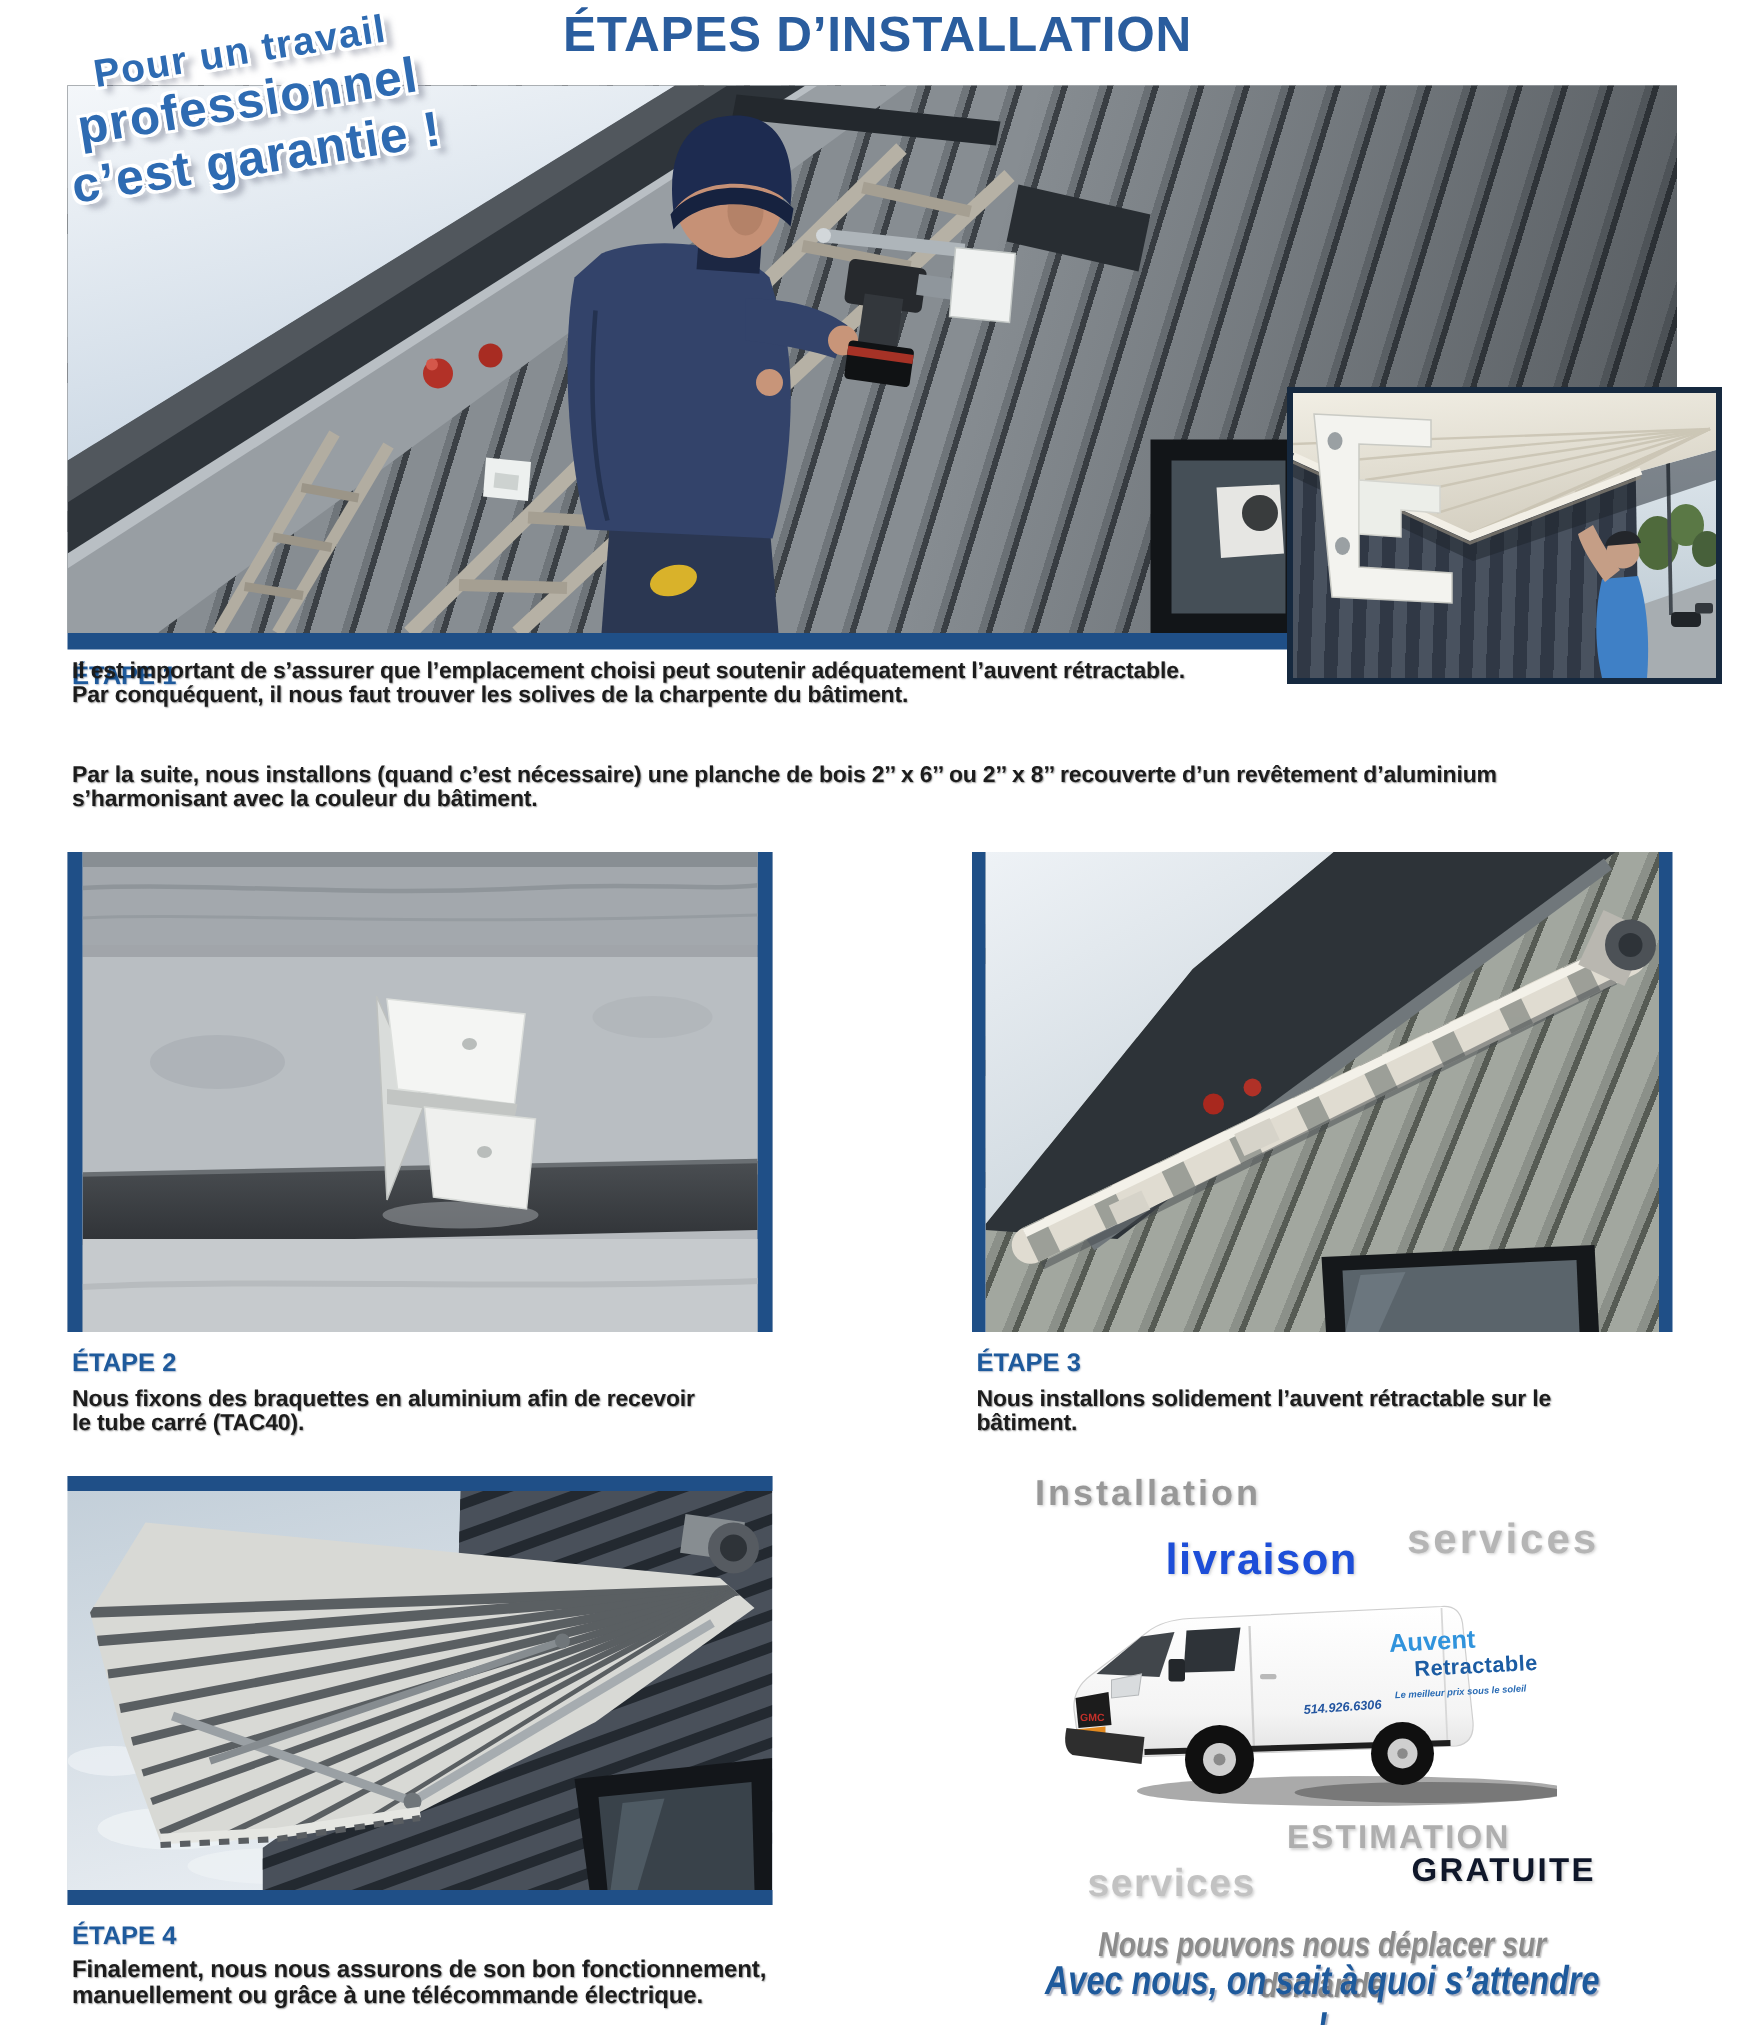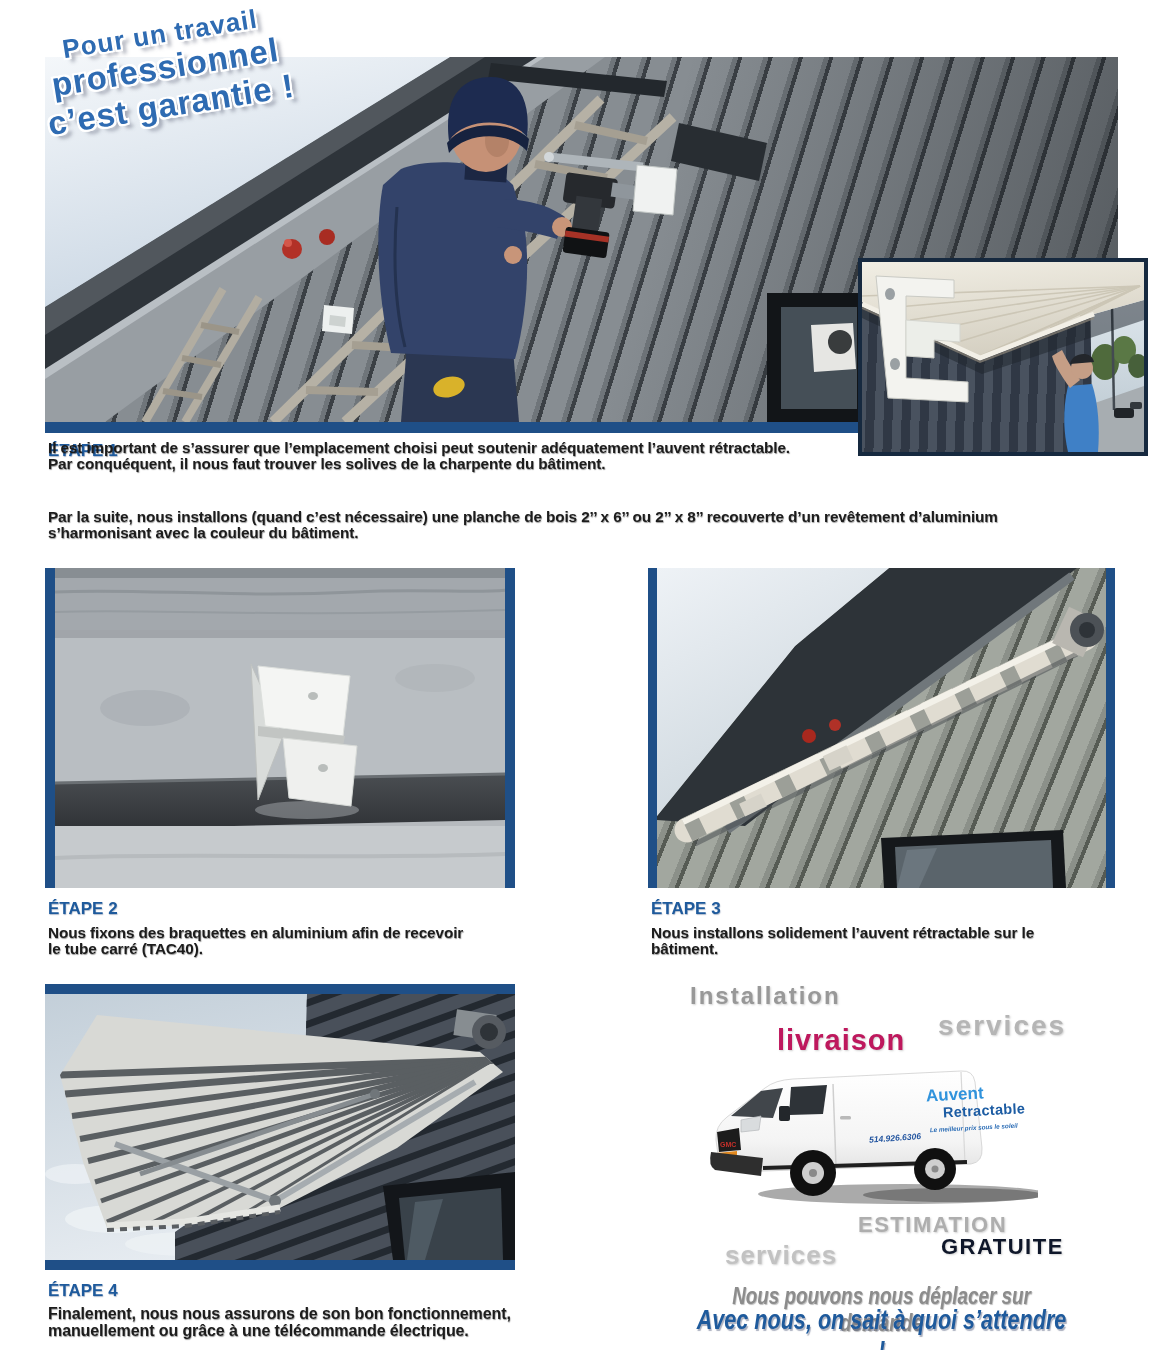--- a/index.html
+++ b/index.html
@@ -47,38 +47,39 @@
   .s2label{left:48px;top:899px;}
   .s2text{left:48px;top:925px;width:500px;}
   .s3label{left:651px;top:899px;}
   .s3text{left:651px;top:925px;width:480px;}
   .s4label{left:48px;top:1281px;}
   .s4text{left:48px;top:1306px;width:520px;font-size:16px;line-height:16.5px;}
   
   .gray-word{position:absolute;font-weight:bold;color:#9a9a9a;
              text-shadow:1px 1px 2px rgba(120,120,120,.35);}
   .w-installation{left:690px;top:982px;font-size:24px;letter-spacing:2px;color:#989898;}
-  .w-livraison{left:777px;top:1024px;font-size:29px;letter-spacing:1px;color:#be185d;}
+  .w-livraison{left:777px;top:1024px;font-size:29px;letter-spacing:1px;color:#1d4ed8;}
   .w-services-top{left:938px;top:1010px;font-size:28px;letter-spacing:2px;color:#b5b5b5;}
   .w-estimation{left:858px;top:1212px;font-size:22px;letter-spacing:1.5px;color:#aeaeae;}
   .w-gratuite{left:941px;top:1234px;font-size:22px;letter-spacing:1.5px;color:#0f172a;}
   .w-services-bottom{left:725px;top:1240px;font-size:26px;letter-spacing:1px;color:#c2c2c2;}
   .van-box{position:absolute;left:703px;top:1054px;width:335px;height:160px;}
   
   .footer-line{position:absolute;left:648px;width:467px;text-align:center;font-weight:bold;font-style:italic;}
   .f1{top:1283px;font-size:23px;color:#8c8c8c;transform:scaleX(.82);
       text-shadow:1px 1px 1px rgba(90,90,90,.4);}
   .f2{top:1305px;font-size:27px;color:#1e5a9c;transform:scaleX(.8);
       text-shadow:1.5px 1.5px 1px rgba(90,100,130,.5);}
 </style>
 </head>
 <body>
 
 <div class="page">
 
+  <div class="title">ÉTAPES D’INSTALLATION</div>
 
   <div class="slogan">
     <div class="l1">Pour un travail</div>
     <div class="l2">professionnel</div>
     <div class="l3">c’est garantie !</div>
   </div>
 
   <div class="hero">
     <svg width="1073" height="365" viewBox="0 0 1073 365">
       <defs>

